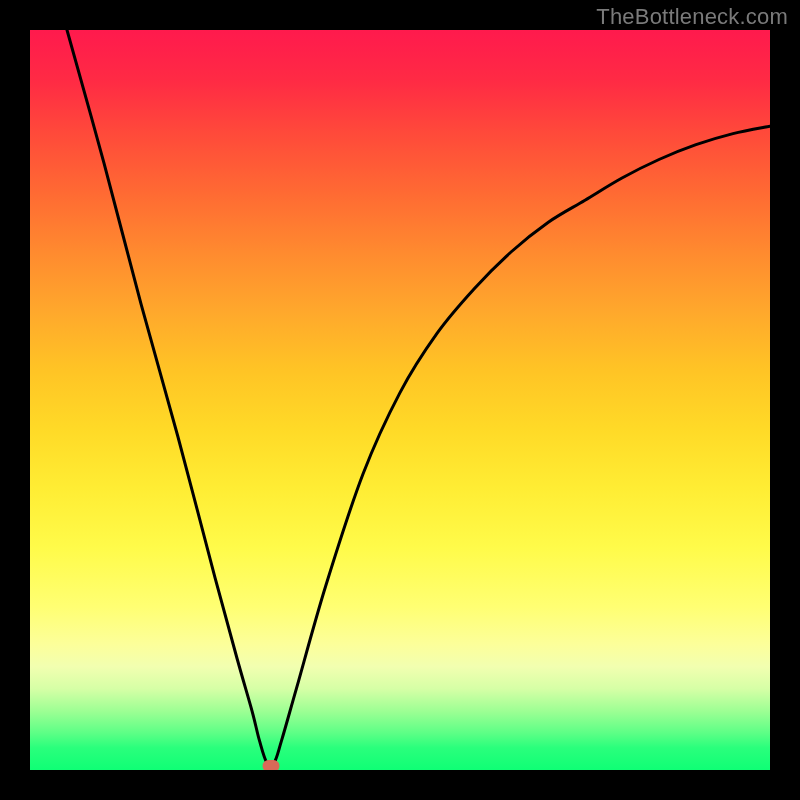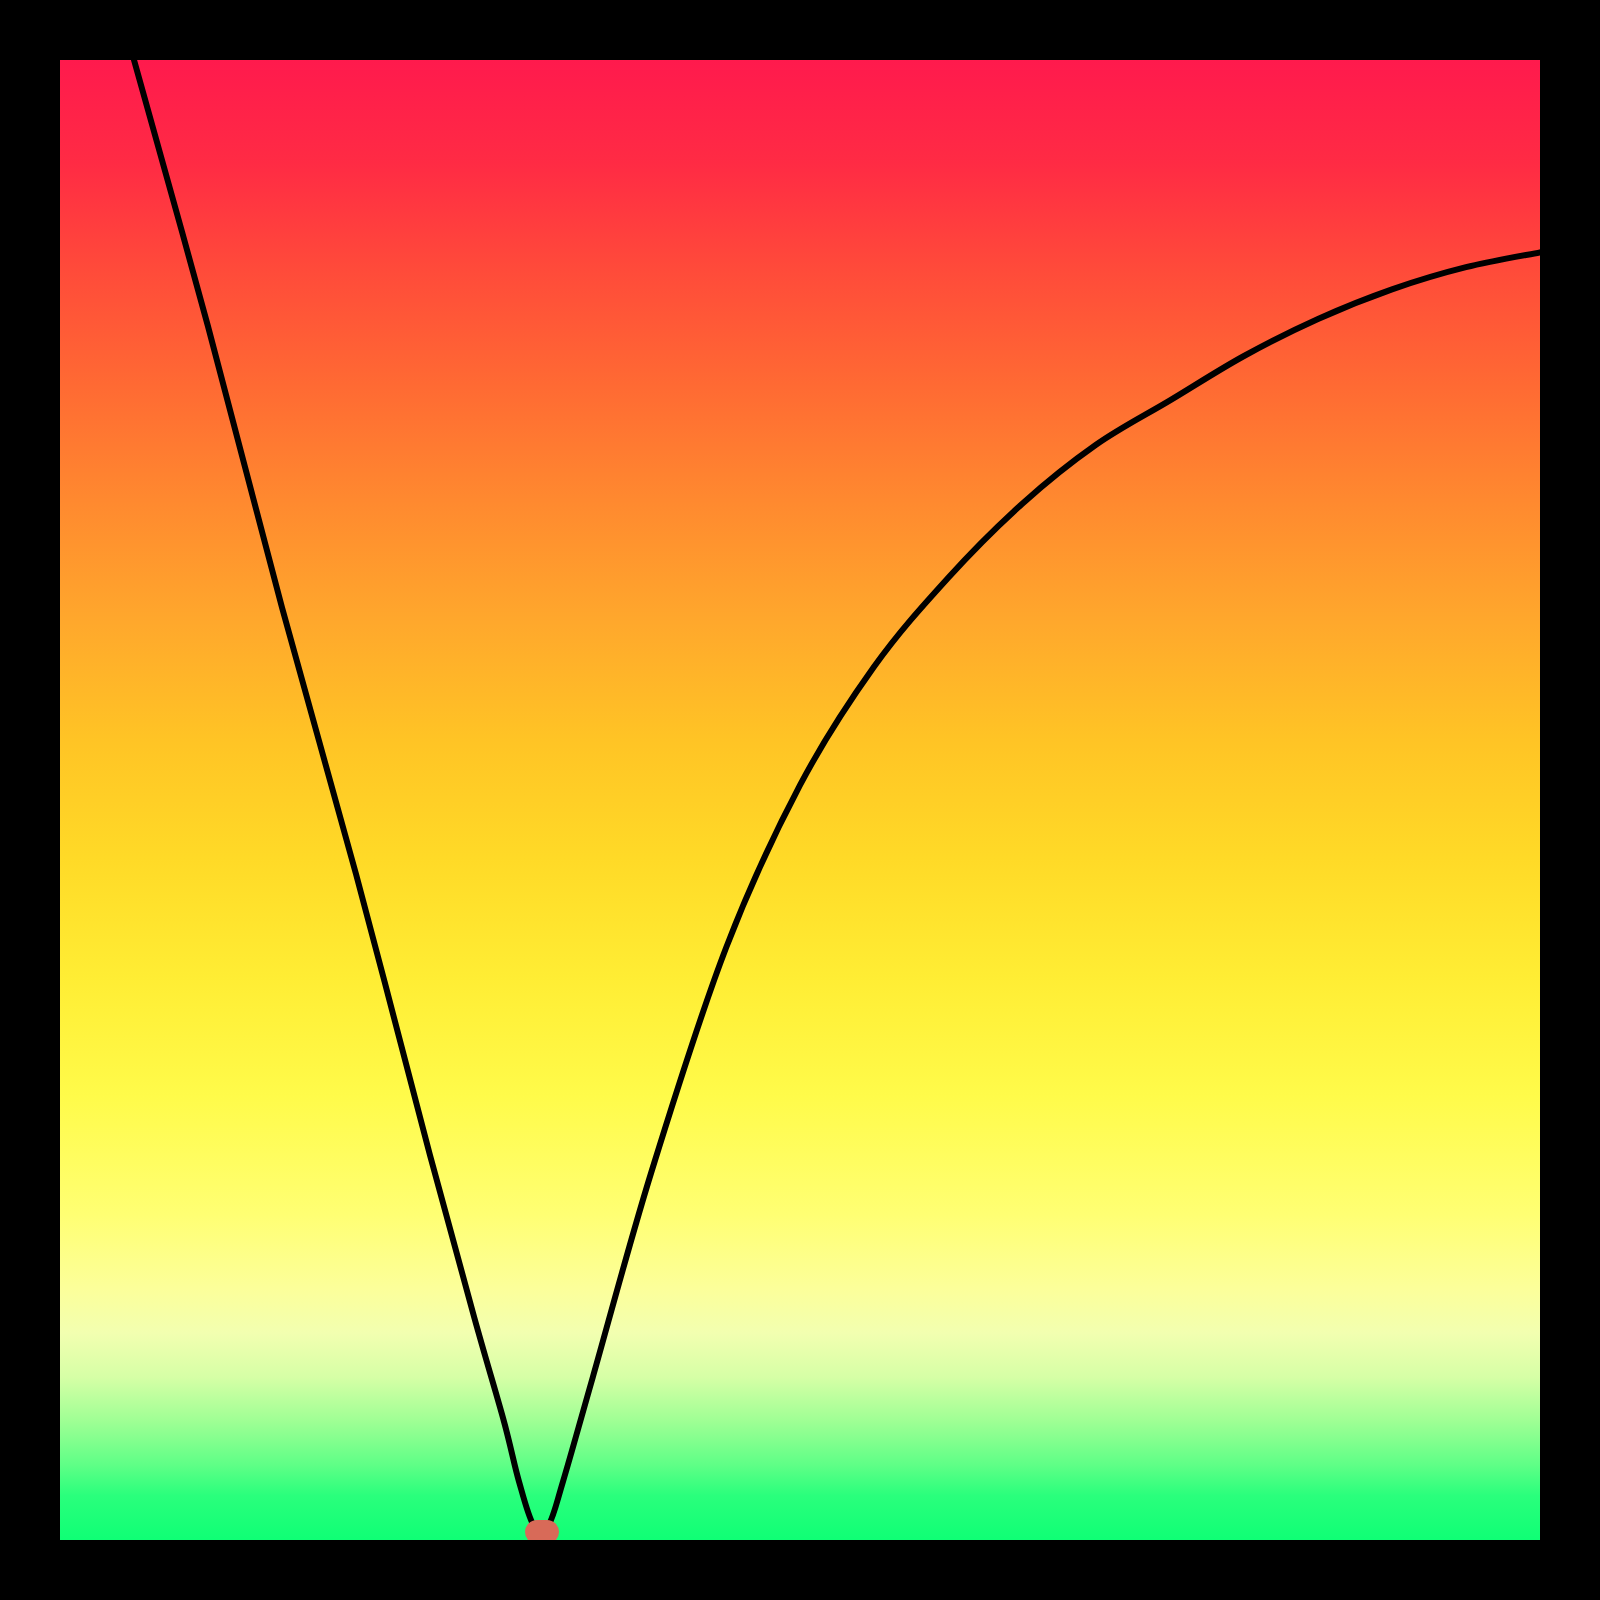--- a/index.html
+++ b/index.html
@@ -68,20 +68,21 @@
     background: #d86a58;
     border-radius: 6px;
     transform: translate(-50%, -50%);
     z-index: 5;
   }
 </style>
 </head>
 <body>
 
 <div class="frame">
+  <div class="watermark">TheBottleneck.com</div>
 
   <div class="plot-area">
     <svg class="curve-svg" viewBox="0 0 740 740" preserveAspectRatio="none">
       <path id="curve-path" d="M 37.00 0.00 C 43.17 22.20, 61.67 87.57, 74.00 133.20 C 86.33 178.83, 98.67 228.17, 111.00 273.80 C 123.33 319.43, 135.67 361.37, 148.00 407.00 C 160.33 452.63, 175.13 510.60, 185.00 547.60 C 194.87 584.60, 201.03 606.80, 207.20 629.00 C 213.37 651.20, 218.30 667.23, 222.00 680.80 C 225.70 694.37, 226.93 701.77, 229.40 710.40 C 231.87 719.03, 234.33 728.90, 236.80 732.60 C 239.27 736.30, 241.73 736.30, 244.20 732.60 C 246.67 728.90, 247.90 722.73, 251.60 710.40 C 255.30 698.07, 259.00 684.50, 266.40 658.60 C 273.80 632.70, 284.90 590.77, 296.00 555.00 C 307.10 519.23, 320.67 476.07, 333.00 444.00 C 345.33 411.93, 357.67 386.03, 370.00 362.60 C 382.33 339.17, 394.67 320.67, 407.00 303.40 C 419.33 286.13, 431.67 272.57, 444.00 259.00 C 456.33 245.43, 468.67 233.10, 481.00 222.00 C 493.33 210.90, 505.67 201.03, 518.00 192.40 C 530.33 183.77, 542.67 177.60, 555.00 170.20 C 567.33 162.80, 579.67 154.78, 592.00 148.00 C 604.33 141.22, 616.67 135.05, 629.00 129.50 C 641.33 123.95, 653.67 119.02, 666.00 114.70 C 678.33 110.38, 690.67 106.68, 703.00 103.60 C 715.33 100.52, 733.83 97.43, 740.00 96.20" stroke="#000" stroke-width="3" fill="none" stroke-linecap="round" stroke-linejoin="round"></path>
     </svg>
     <div id="marker" class="marker" style="left: 240.5px; top: 736.3px; background: rgb(216, 106, 88);"></div>
   </div>
 </div>
 
 </body></html>

